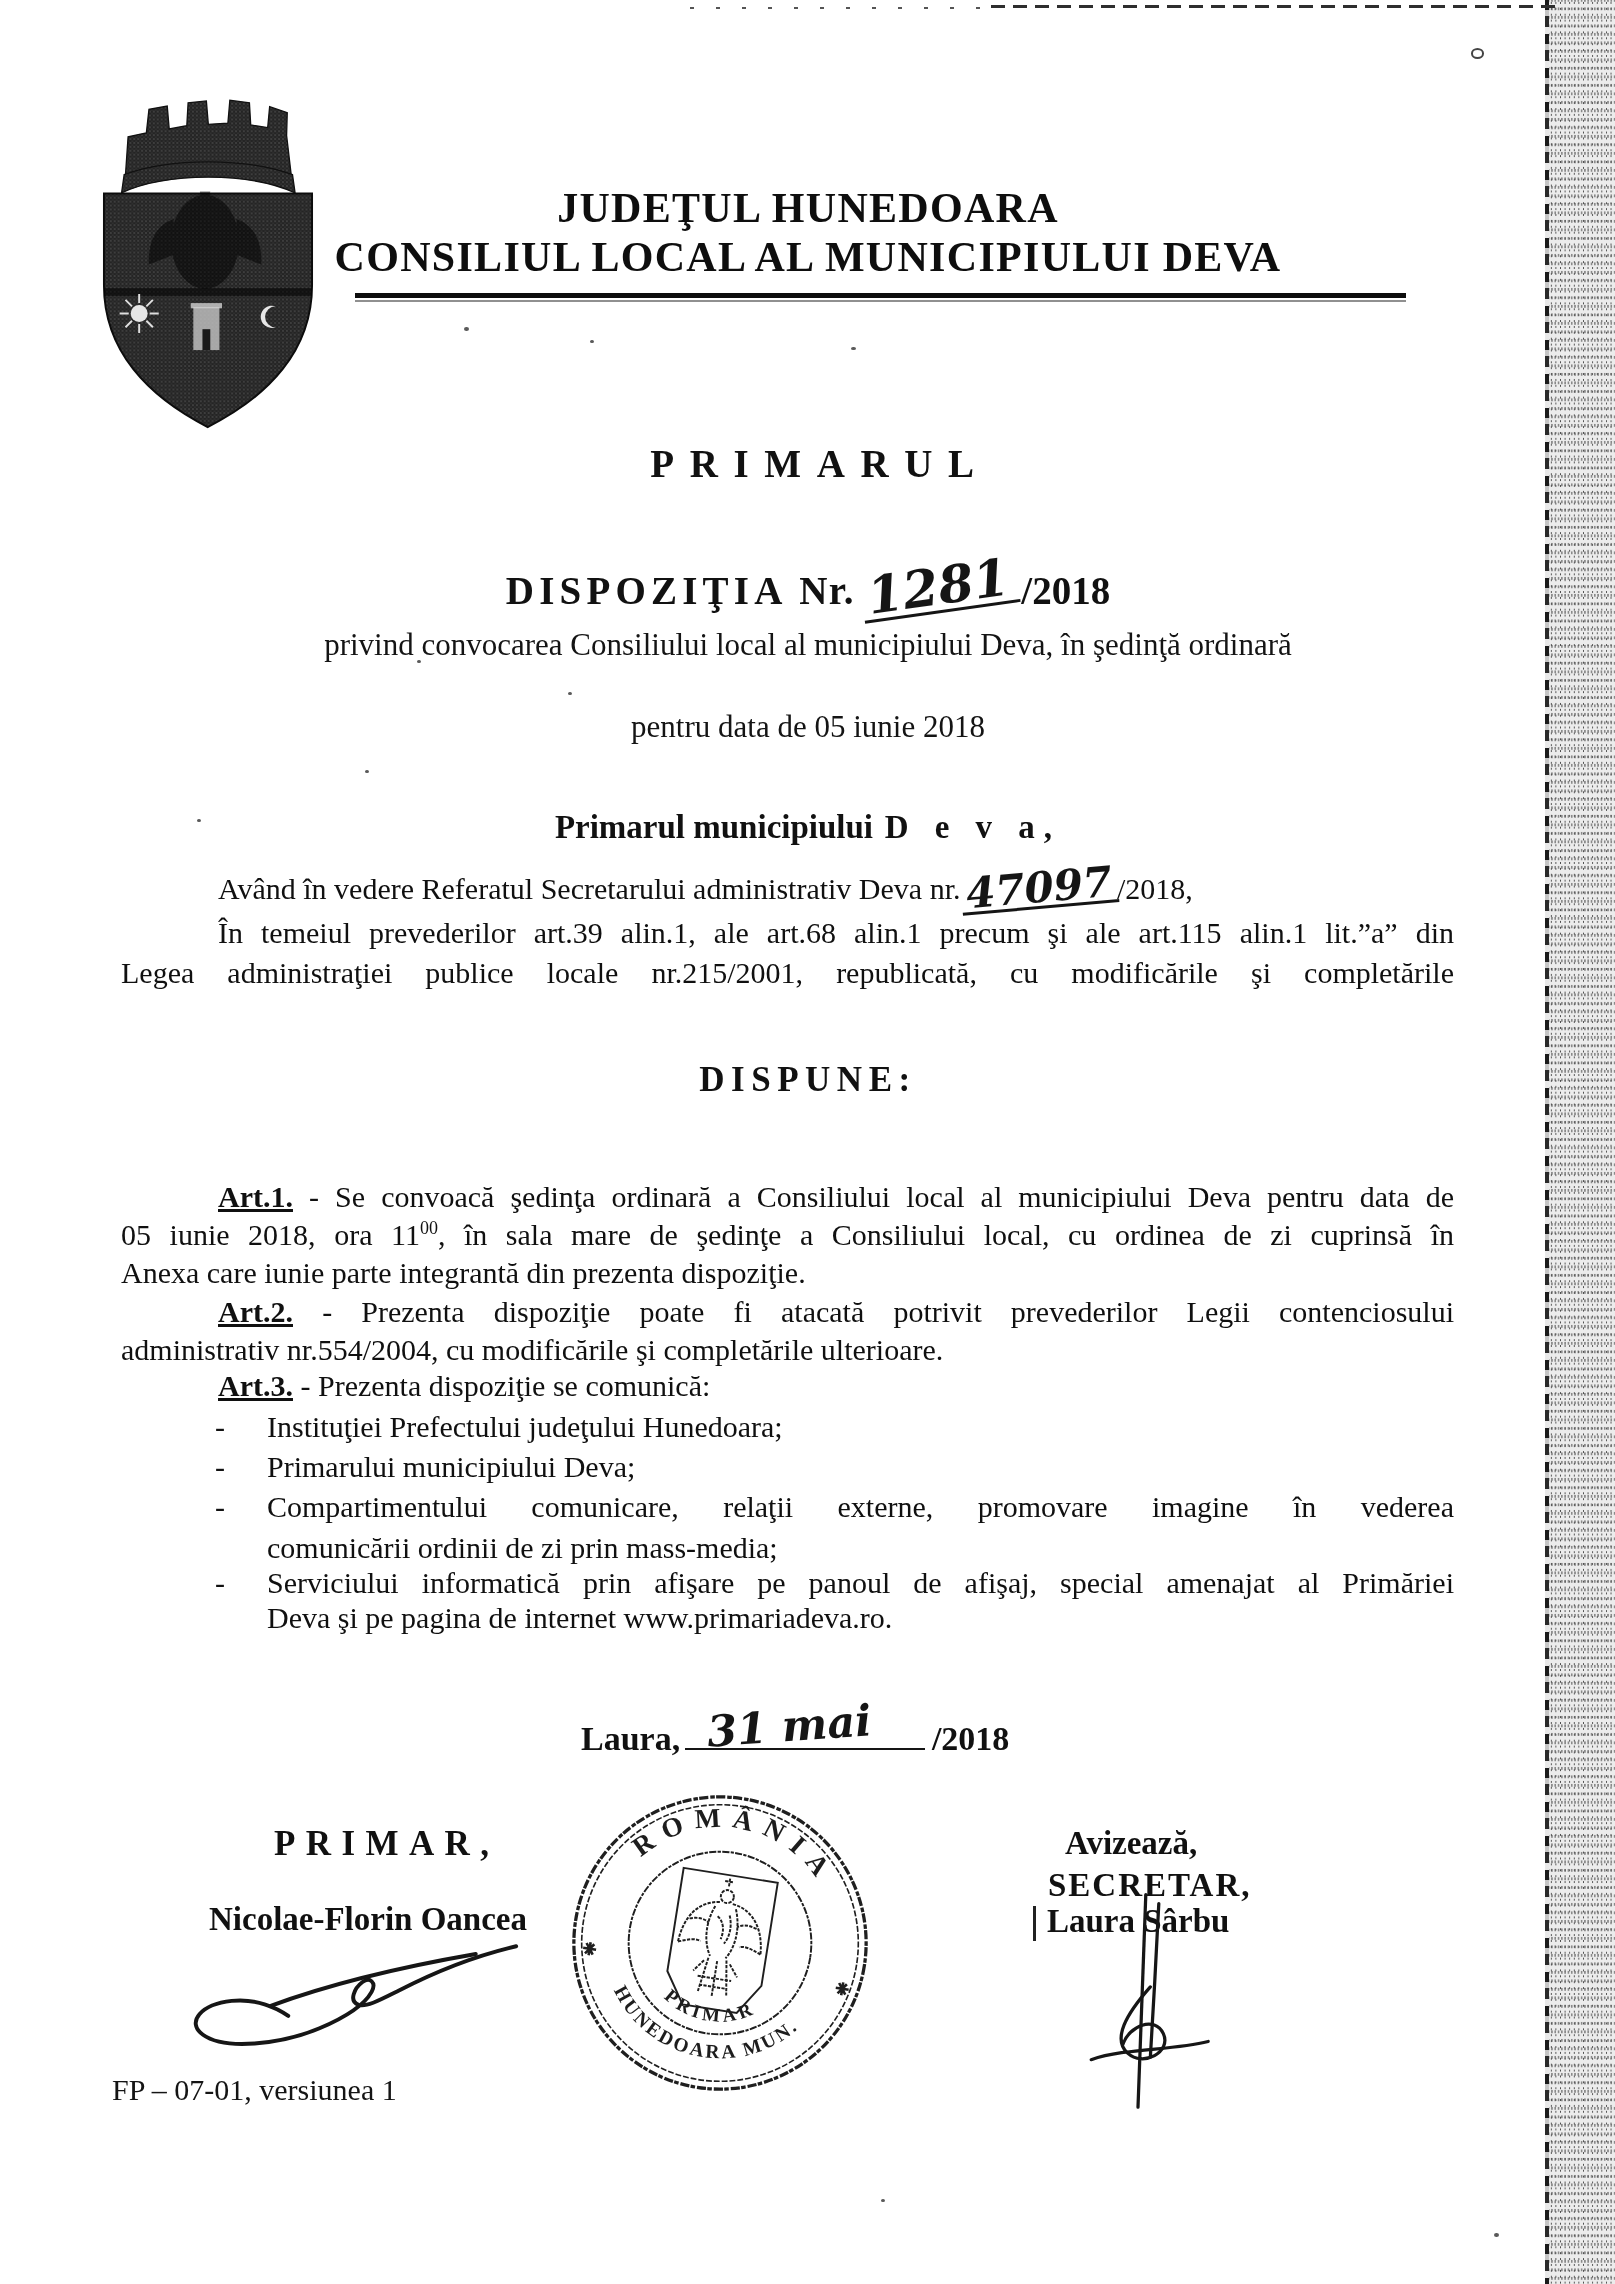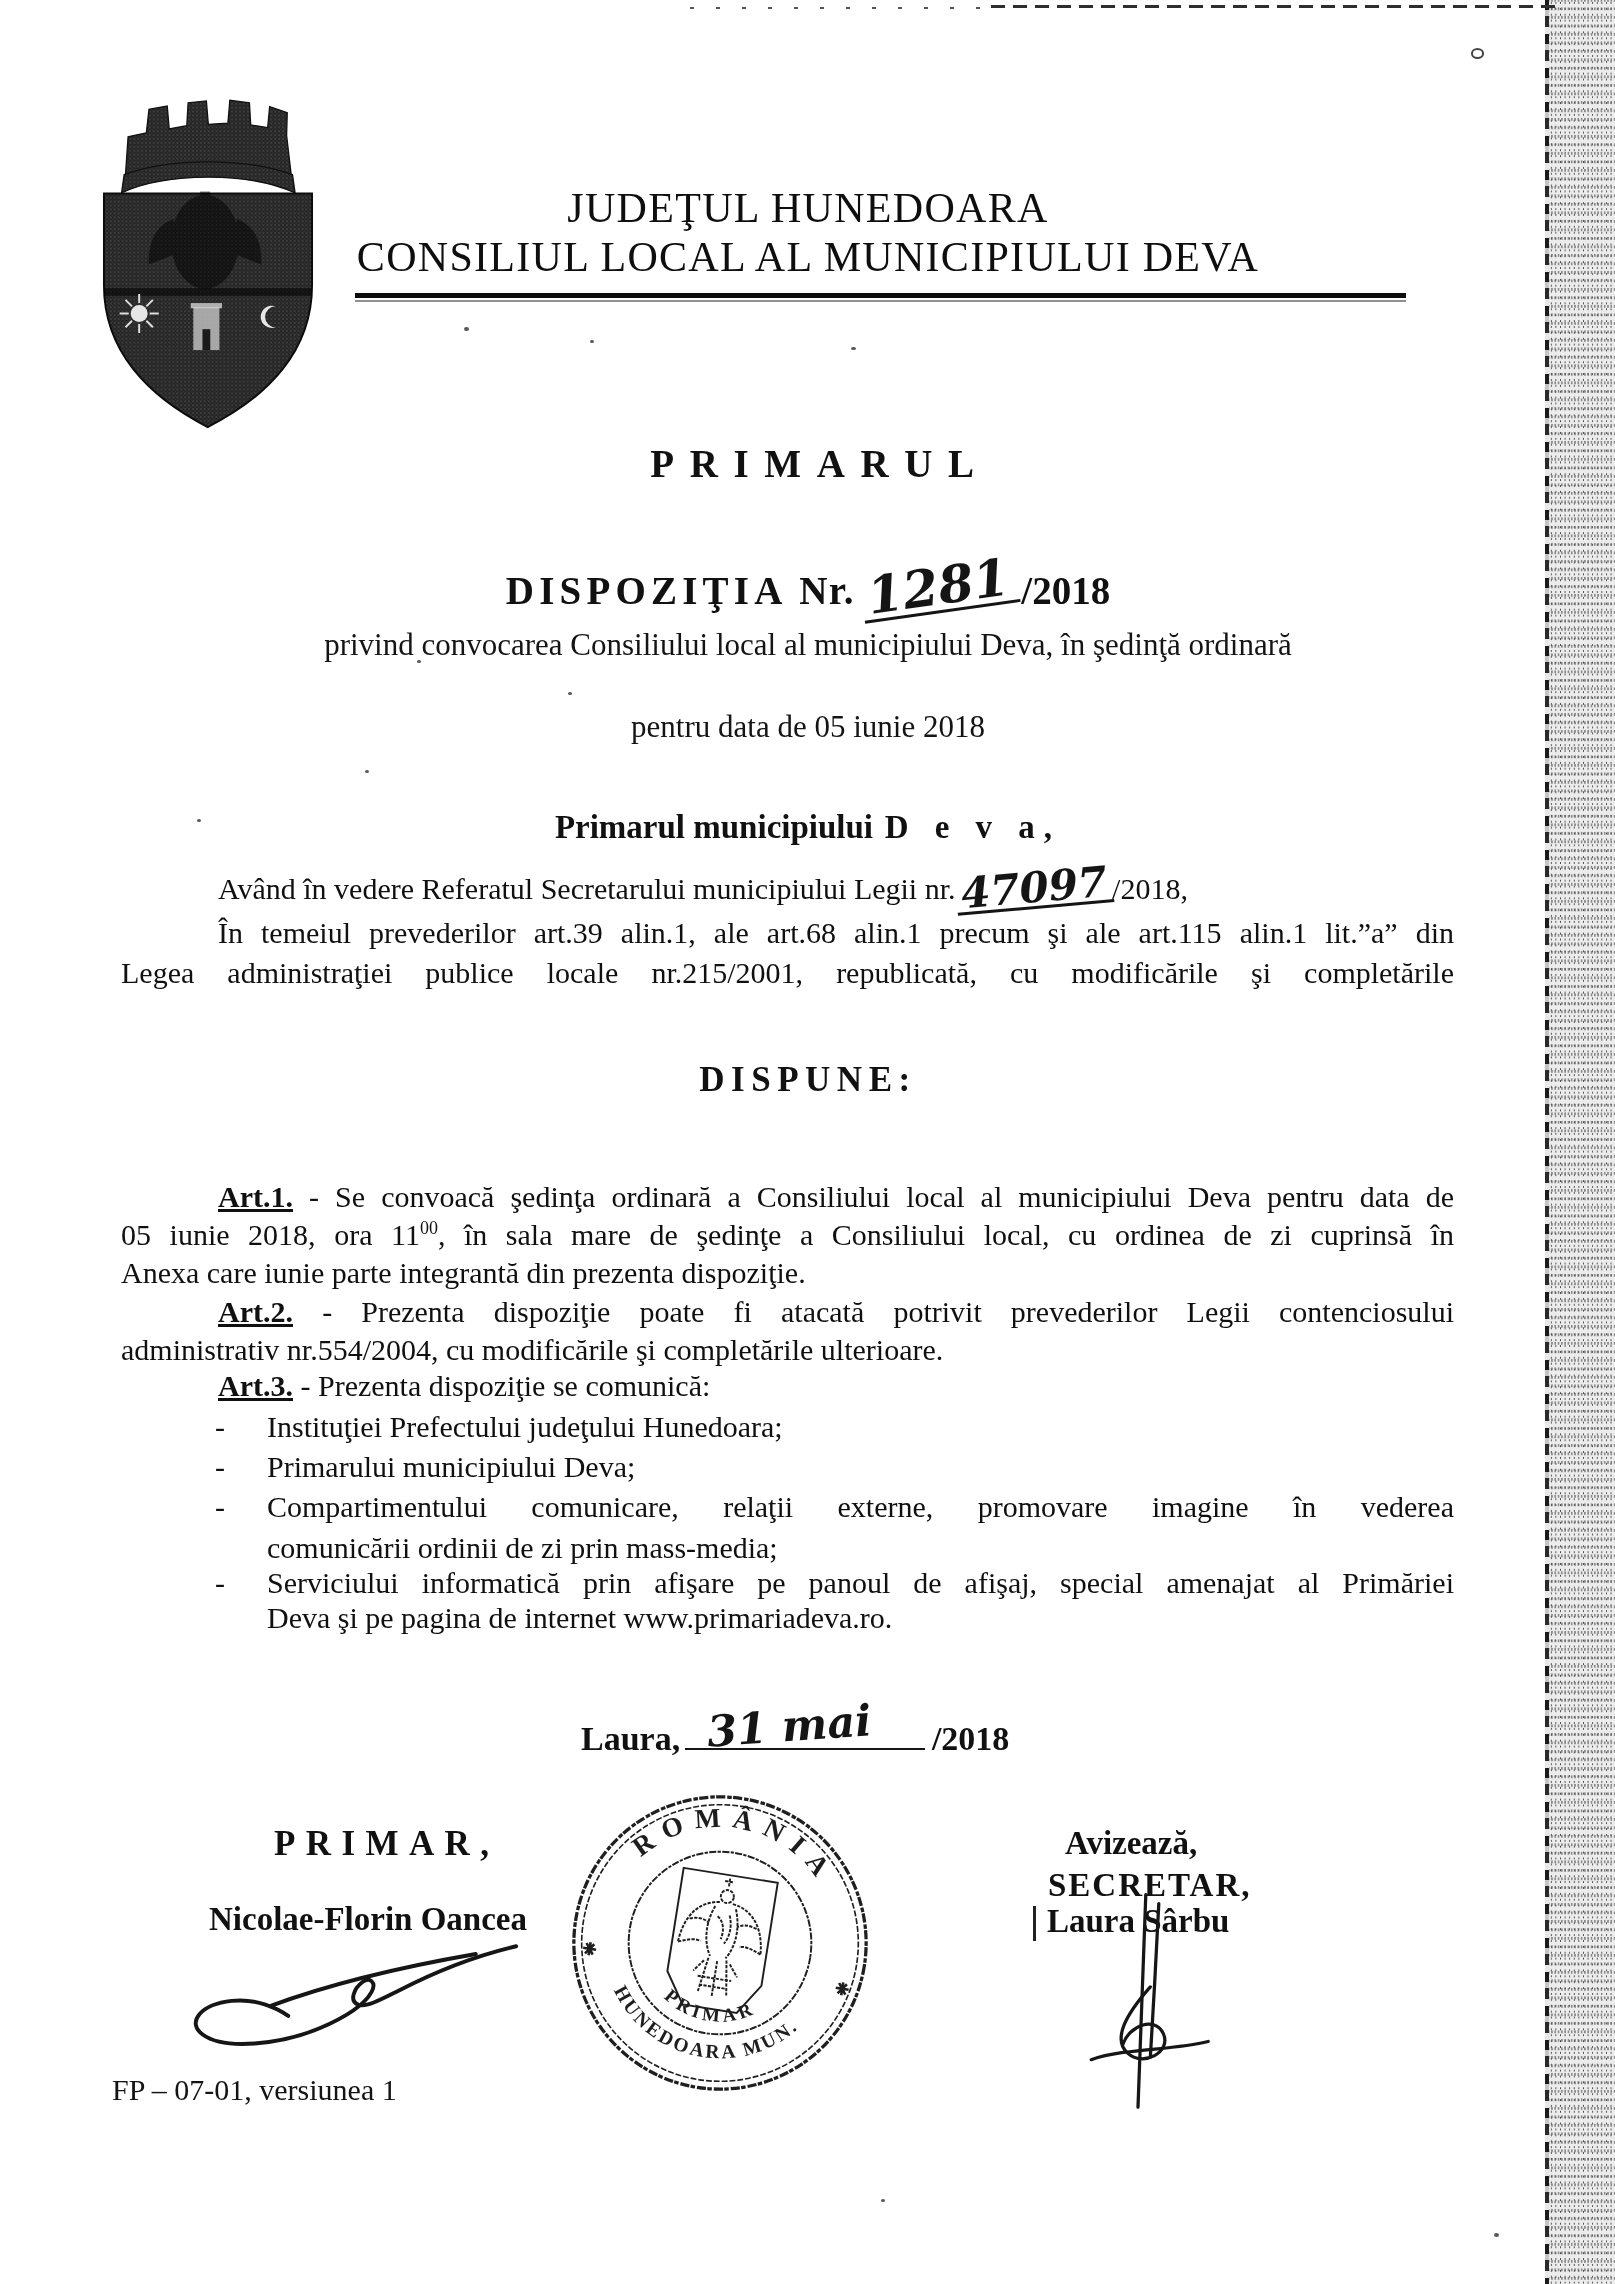--- a/index.html
+++ b/index.html
@@ -7,21 +7,21 @@
     position:relative;
     width:1616px;height:2284px;
     background:#ffffff;
     overflow:hidden;
     font-family:"Liberation Serif", serif;
     color:#111;
   }
   .abs{position:absolute;}
   .centered{left:0;width:1616px;text-align:center;}
   
-  .hdr{font-weight:normal;font-size:42px;letter-spacing:1.3px;color:#0e0e0e;}
+  .hdr{font-weight:bold;font-size:42px;letter-spacing:1.3px;color:#0e0e0e;}
   .divider{background:#0d0d0d;}
   .divider-echo{background:#555;opacity:.65;}
   .office{font-weight:bold;font-size:39px;letter-spacing:15.6px;color:#111;}
   
   .title-row{left:0;width:1616px;display:flex;justify-content:center;align-items:baseline;}
   .title-main{font-weight:bold;font-size:39px;letter-spacing:5.2px;}
   .title-nr{font-weight:bold;font-size:39px;margin-left:11.7px;letter-spacing:1.3px;}
   .hw{font-family:"DejaVu Serif",serif;font-style:italic;display:inline-block;color:#151515;}
   .hw-number{font-size:51px;font-weight:bold;transform:rotate(-8deg);border-bottom:3.9px solid #151515;padding:0 9px 0 6.5px;margin:0 2.6px 0 6.5px;line-height:.9;}
   .title-year{font-weight:bold;font-size:39px;}
@@ -152,21 +152,21 @@
   </div>
   <div class="abs centered subtitle" style="top:627px;">privind convocarea Consiliului local al municipiului Deva, în şedinţă ordinară</div>
   <div class="abs centered subtitle" style="top:709px;">pentru data de 05 iunie 2018</div>
 
   <div class="abs centered" style="top:761px;margin-top:48px;">
     <span class="sal">Primarul municipiului</span>
     <span class="sal sal-city">D e v a,</span>
   </div>
 
   <div class="abs bodyline" style="left:218px;top:867px;">
-    <span>Având în vedere Referatul Secretarului municipiului Legii nr.</span><span class="hw hw-ref">47097</span><span>/2018,</span>
+    <span>Având în vedere Referatul Secretarului administrativ Deva nr.</span><span class="hw hw-ref">47097</span><span>/2018,</span>
   </div>
   <div class="abs para just indent" style="top:913px;">În temeiul prevederilor art.39 alin.1, ale art.68 alin.1 precum şi ale art.115 alin.1 lit.”a” din</div>
   <div class="abs para just" style="top:953px;">Legea administraţiei publice locale nr.215/2001, republicată, cu modificările şi completările</div>
 
   <div class="abs centered dispune" style="top:1060px;">DISPUNE:</div>
 
   <div class="abs para just indent" style="top:1177px;">
     <span class="artlabel">Art.1.</span>
     <span>- Se convoacă şedinţa ordinară a Consiliului local al municipiului Deva pentru data de</span>
   </div>

